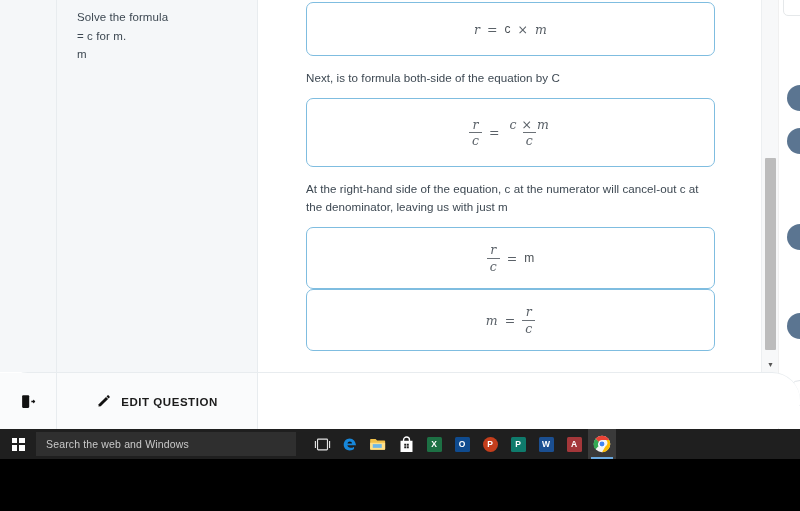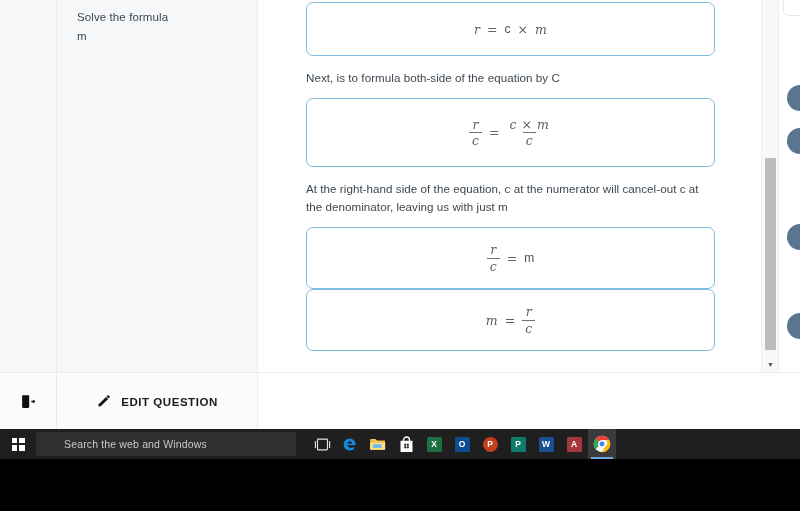--- a/index.html
+++ b/index.html
@@ -104,21 +104,21 @@
   .avatar-cut.a2 { top:128px; }
   .avatar-cut.a3 { top:224px; }
   .avatar-cut.a4 { top:313px; }
   .avatar-cut.ring {
     background:transparent; border:1.4px solid #dfe4e8; top:380px;
   }
 
   
   .footer {
     position:absolute; left:0; top:372px; width:800px; height:57px;
-    background:#ffffff; border-top:1px solid #e8ecef;
+    background:#ffffff; border-top:1px solid #e8ecef;border-radius:28px;
   }
   .footer-left-cell {
     position:absolute; left:0; top:0; width:57px; height:57px;
     background:#fafbfc; border-right:1px solid #e8ecef;
     display:flex; align-items:center; justify-content:center;
   }
   .footer-edit-cell {
     position:absolute; left:57px; top:0; width:201px; height:57px;
     background:#fafbfc; border-right:1px solid #e8ecef;
     display:flex; align-items:center; justify-content:center; gap:10px;
@@ -134,21 +134,21 @@
   }
   .start-btn {
     width:36px; height:30px; display:flex; align-items:center; justify-content:center;
     cursor:pointer;
   }
   .win-logo { width:13px; height:13px; display:grid;
     grid-template-columns:1fr 1fr; grid-template-rows:1fr 1fr; gap:1.6px; }
   .win-logo i { background:#ffffff; display:block; }
   .search-box {
     width:260px; height:24px; background:#2f2f2f;
-    display:flex; align-items:center; padding:0 28px; cursor:text;
+    display:flex; align-items:center; padding:0 10px; cursor:text;
   }
   .search-box span { color:#c9c9c9; font-size:10.5px; letter-spacing:.15px; }
   .tb-icons { display:flex; align-items:center; height:30px; margin-left:12px; gap:0; }
   .tb-item {
     width:28px; height:30px; display:flex; align-items:center; justify-content:center;
     cursor:pointer; position:relative;
   }
   .tb-item.active { background:#3a3a3a; }
   .tb-item.active::after {
     content:""; position:absolute; bottom:0; left:3px; right:3px; height:2px; background:#6aa9e0;
@@ -167,20 +167,21 @@
 <body>
 
 <div id="app">
 
   <div class="app-window">
 
     <div class="left-rail"></div>
 
     <div class="question-panel">
       <div class="q-line">Solve the formula</div>
+      <div class="q-line">= c for m.</div>
       <div class="q-line">m</div>
     </div>
 
     <div class="conversation">
       <div class="conv-inner">
 
         <div class="eq-box h1">
           <span class="math">
             <span>r</span>
             <span class="op">=</span>

